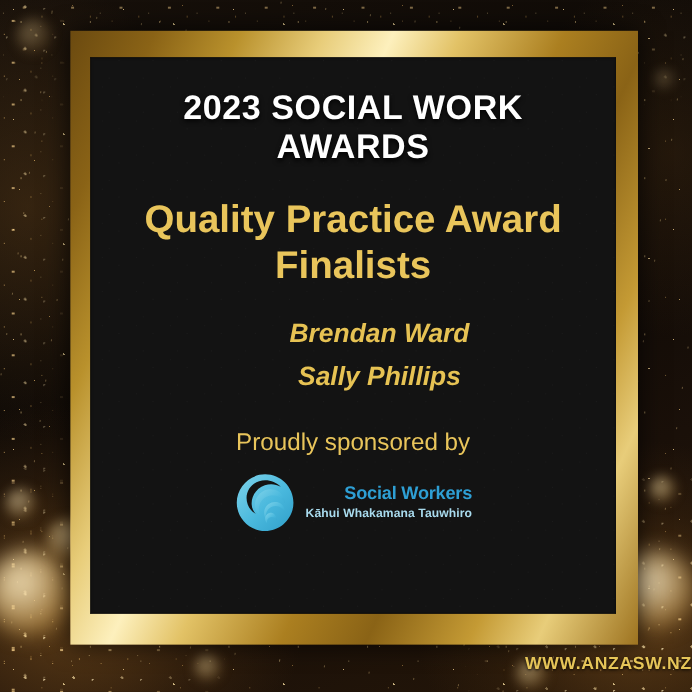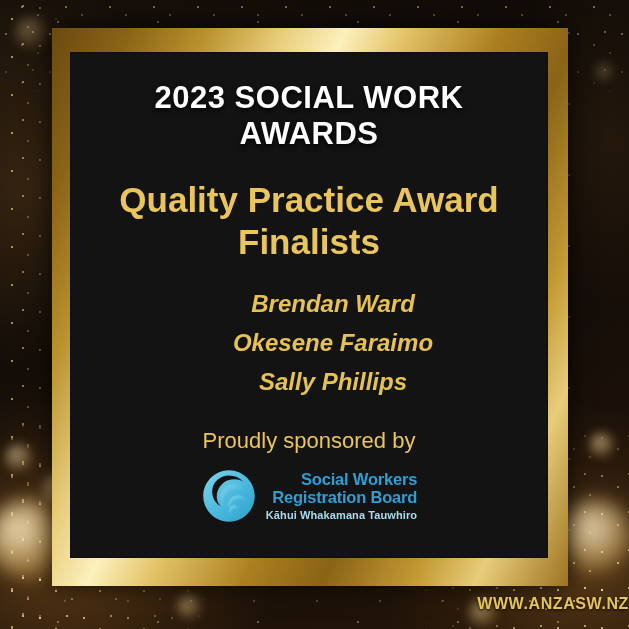--- a/index.html
+++ b/index.html
@@ -85,21 +85,21 @@
                mask-image: linear-gradient(to bottom, #000 0%, transparent 100%); opacity:.6; }
 
   
   .bokeh { position: absolute; border-radius: 50%; filter: blur(1.2px); }
   .bokeh.soft { filter: blur(5px); }
   .bokeh.big  { filter: blur(9px); }
 
   
   .frame {
     position: absolute;
-    left: 52px;
+    left: 64px;
     top: 28px;
     width: 516px;
     height: 558px;
     background:
       linear-gradient(115deg,
         #6b4a10 0%,
         #8a6316 10%,
         #b9912c 20%,
         #e8cd7a 30%,
         #fdf0bd 38%,
@@ -245,21 +245,20 @@
     <div class="frame-inner">
 
       <div class="content">
 
         <div class="award-title">2023 SOCIAL WORK AWARDS</div>
 
         <div class="category">Quality Practice Award Finalists</div>
 
         <div class="finalists">
           <div class="finalist">Brendan Ward</div>
-          <div class="finalist">Okesene Faraimo</div>
           <div class="finalist">Sally Phillips</div>
         </div>
 
         <div class="sponsor-label">Proudly sponsored by</div>
 
         <div class="logo">
           <span class="logo-mark-wrap">
             <svg class="logo-mark" viewBox="0 0 100 100" aria-hidden="true">
               <defs>
                 <linearGradient id="wg" x1="0" y1="0" x2="1" y2="1">
@@ -270,21 +269,20 @@
               </defs>
               <path fill="url(#wg)" d="M50 4C24.8 4 4 24.8 4 50s20.8 46 46 46 46-20.8 46-46S75.2 4 50 4zm0 9.5c9.9 0 18.9 4 25.4 10.5-7.6-4.3-16.9-5.4-25.8-2.4-13.6 4.6-22.2 17.6-21.4 31.2.4 6.6 3.2 12.3 7.6 16-9.4-5-15.9-15-15.9-26.4 0-16.2 13.4-28.9 30.1-28.9z"></path>
               <path fill="url(#wg)" d="M71.5 31.6c-7.6-4.4-17-4.6-24.8-.2-10.4 5.9-15.3 17.8-12.3 28.8 1.6 5.8 5.3 10.4 10 13.1-4.3-5.5-5.8-13-3.3-20.2 4-11.4 16-17.6 27.3-14.3 6.6 1.9 11.7 6.7 14.1 12.7-.5-8.1-4.6-15.4-11-19.9z"></path>
               <path fill="url(#wg)" d="M70.8 49.4c-8.9-2.6-18.3 2.3-21.4 11.2-2 5.7-.9 11.7 2.4 16.2-1.2-3.9-1-8.3.9-12.3 3.7-7.9 12.8-11.4 20.7-8 4.2 1.8 7.2 5.2 8.6 9.2.7-7.2-3.6-14.2-11.2-16.3z"></path>
               <path fill="url(#wg)" d="M60.1 66.3c-5-.1-9.3 3.6-9.9 8.6-.4 3.3.9 6.4 3.2 8.4-.6-1.9-.5-4.1.5-6 2-3.9 6.8-5.4 10.7-3.4 1.9 1 3.2 2.6 3.8 4.5.6-5.9-3.4-11.9-8.3-12.1z"></path>
               <path fill="#131313" d="M50 13.5c-16.7 0-30.1 12.7-30.1 28.9 0 11.4 6.5 21.4 15.9 26.4-4.4-3.7-7.2-9.4-7.6-16-.8-13.6 7.8-26.6 21.4-31.2 8.9-3 18.2-1.9 25.8 2.4C68.9 17.5 59.9 13.5 50 13.5z" opacity="0"></path>
             </svg>
           </span>
           <span class="logo-text">
             <span class="logo-line1" style="display:block">Social Workers</span>
-            <span class="logo-line2" style="display:block">Registration Board</span>
             <span class="logo-line3" style="display:block">Kāhui Whakamana Tauwhiro</span>
           </span>
         </div>
 
       </div>
     </div>
   </div>
 
   <div class="footer-url">WWW.ANZASW.NZ</div>
 

